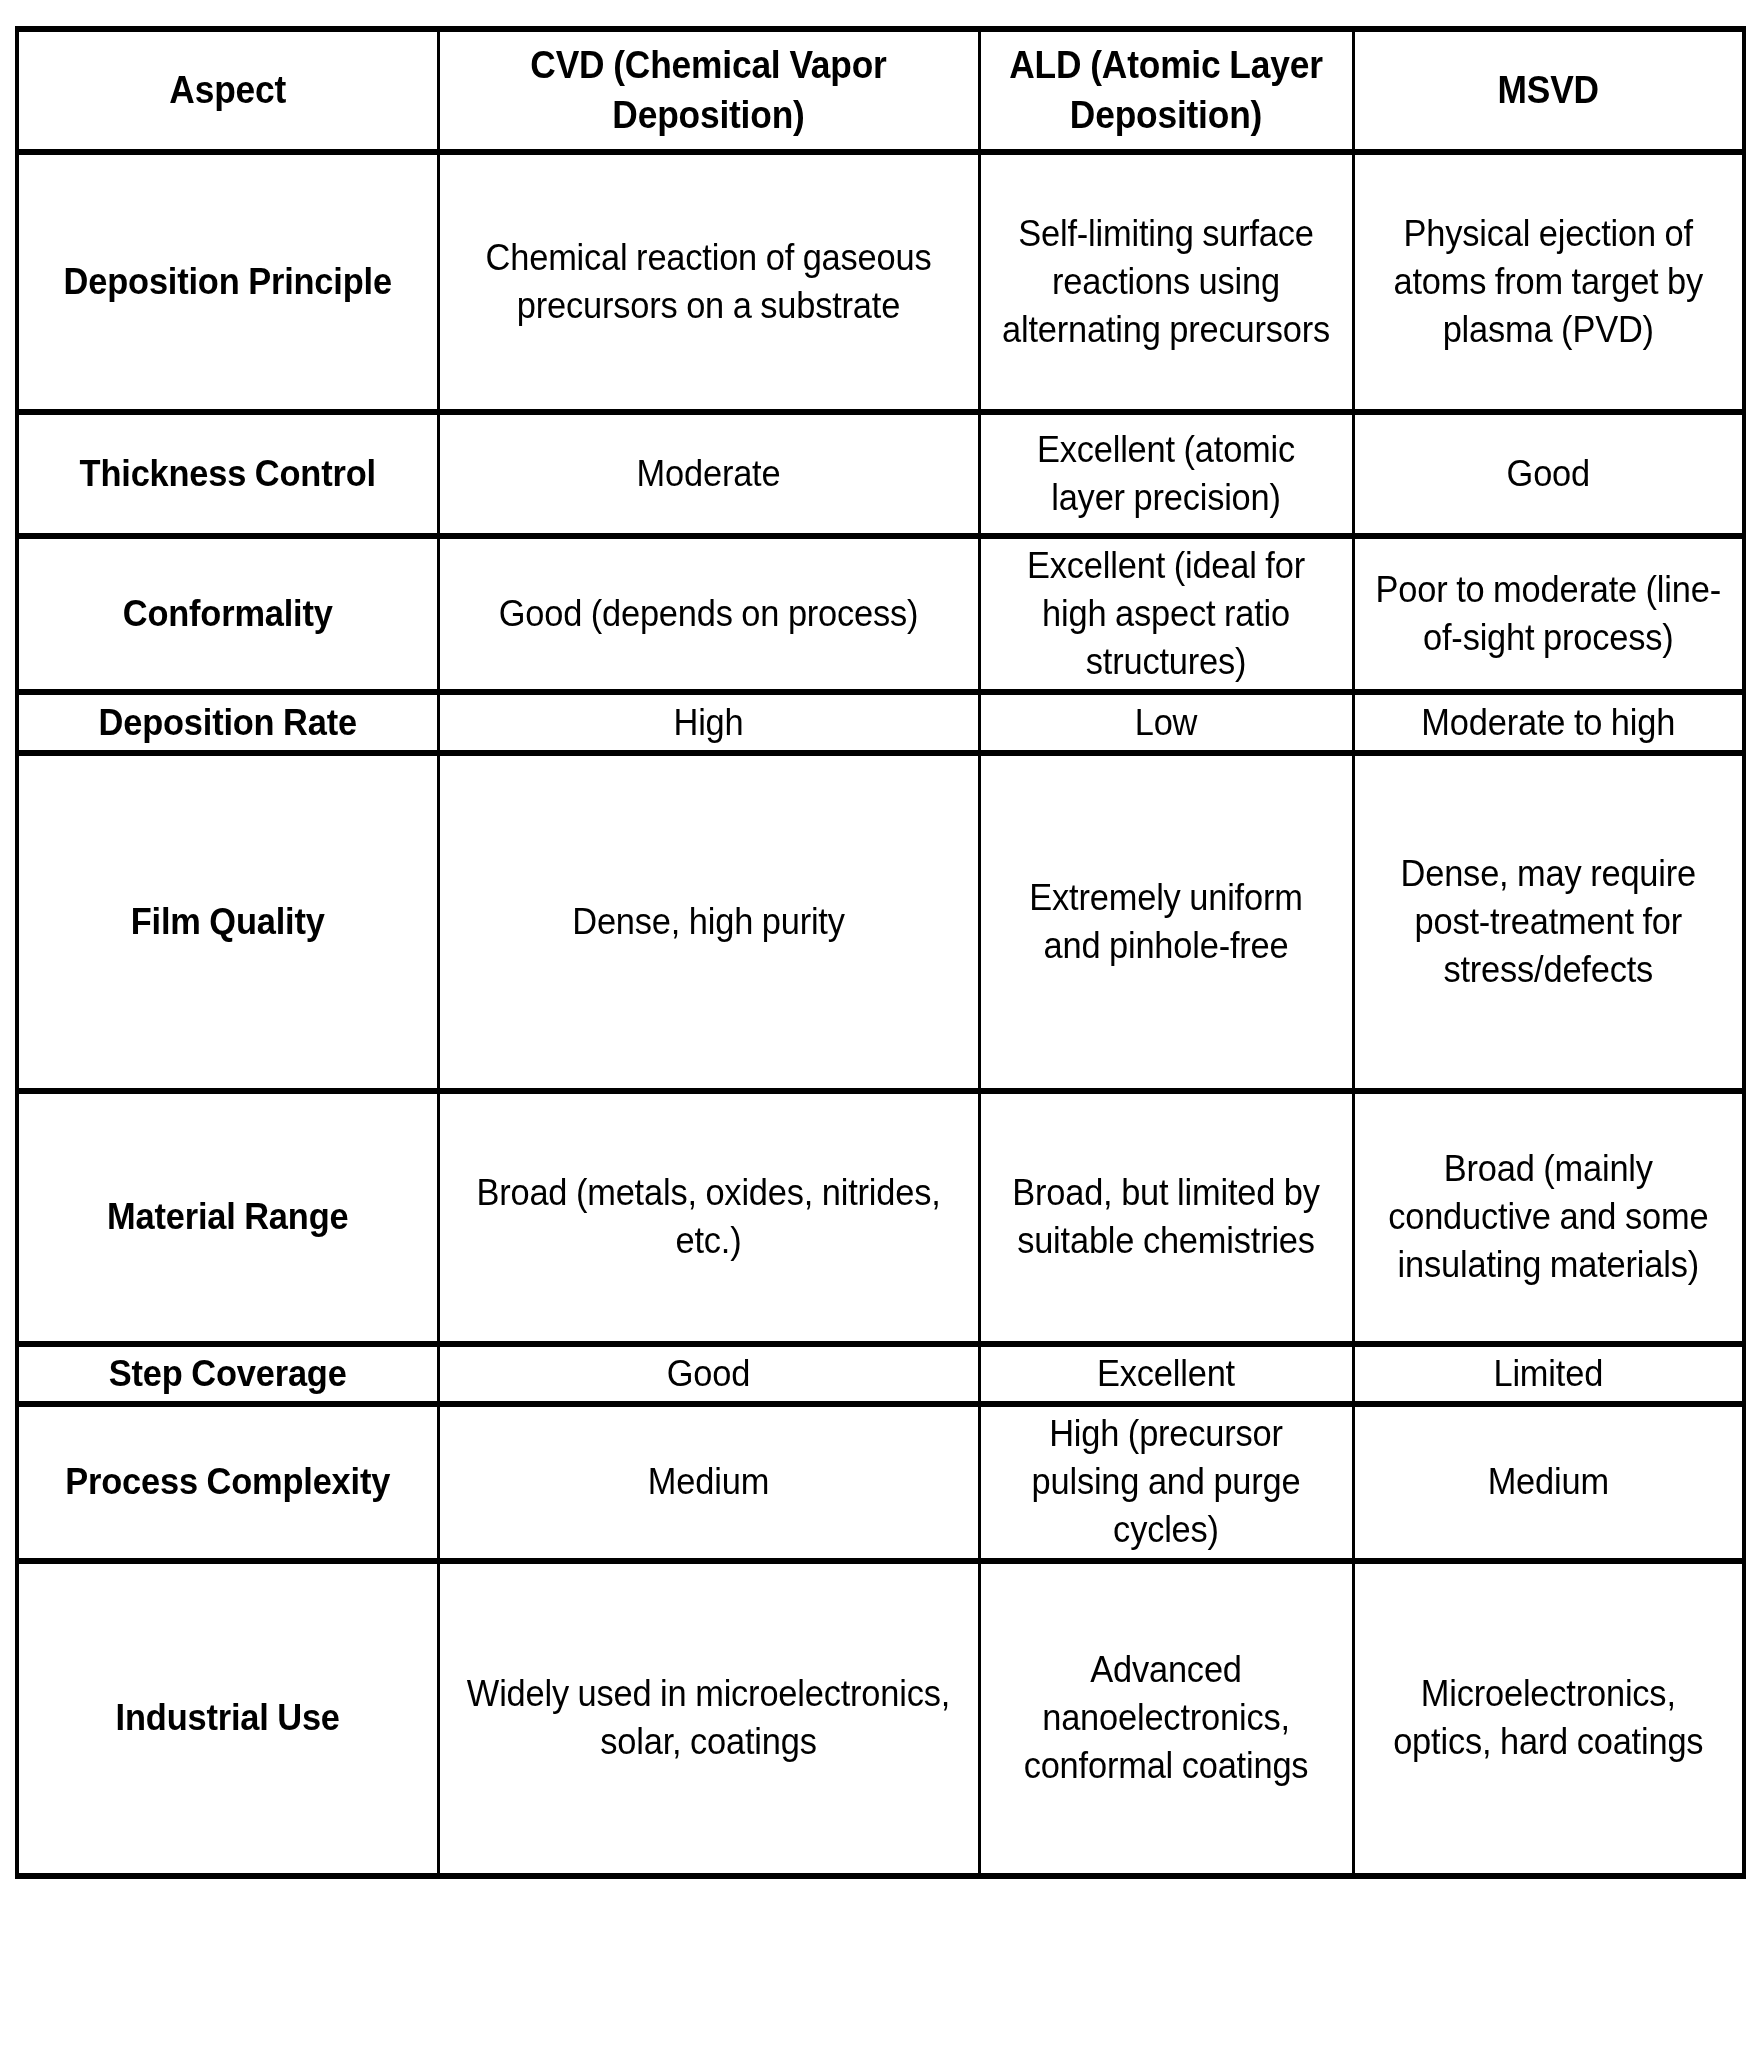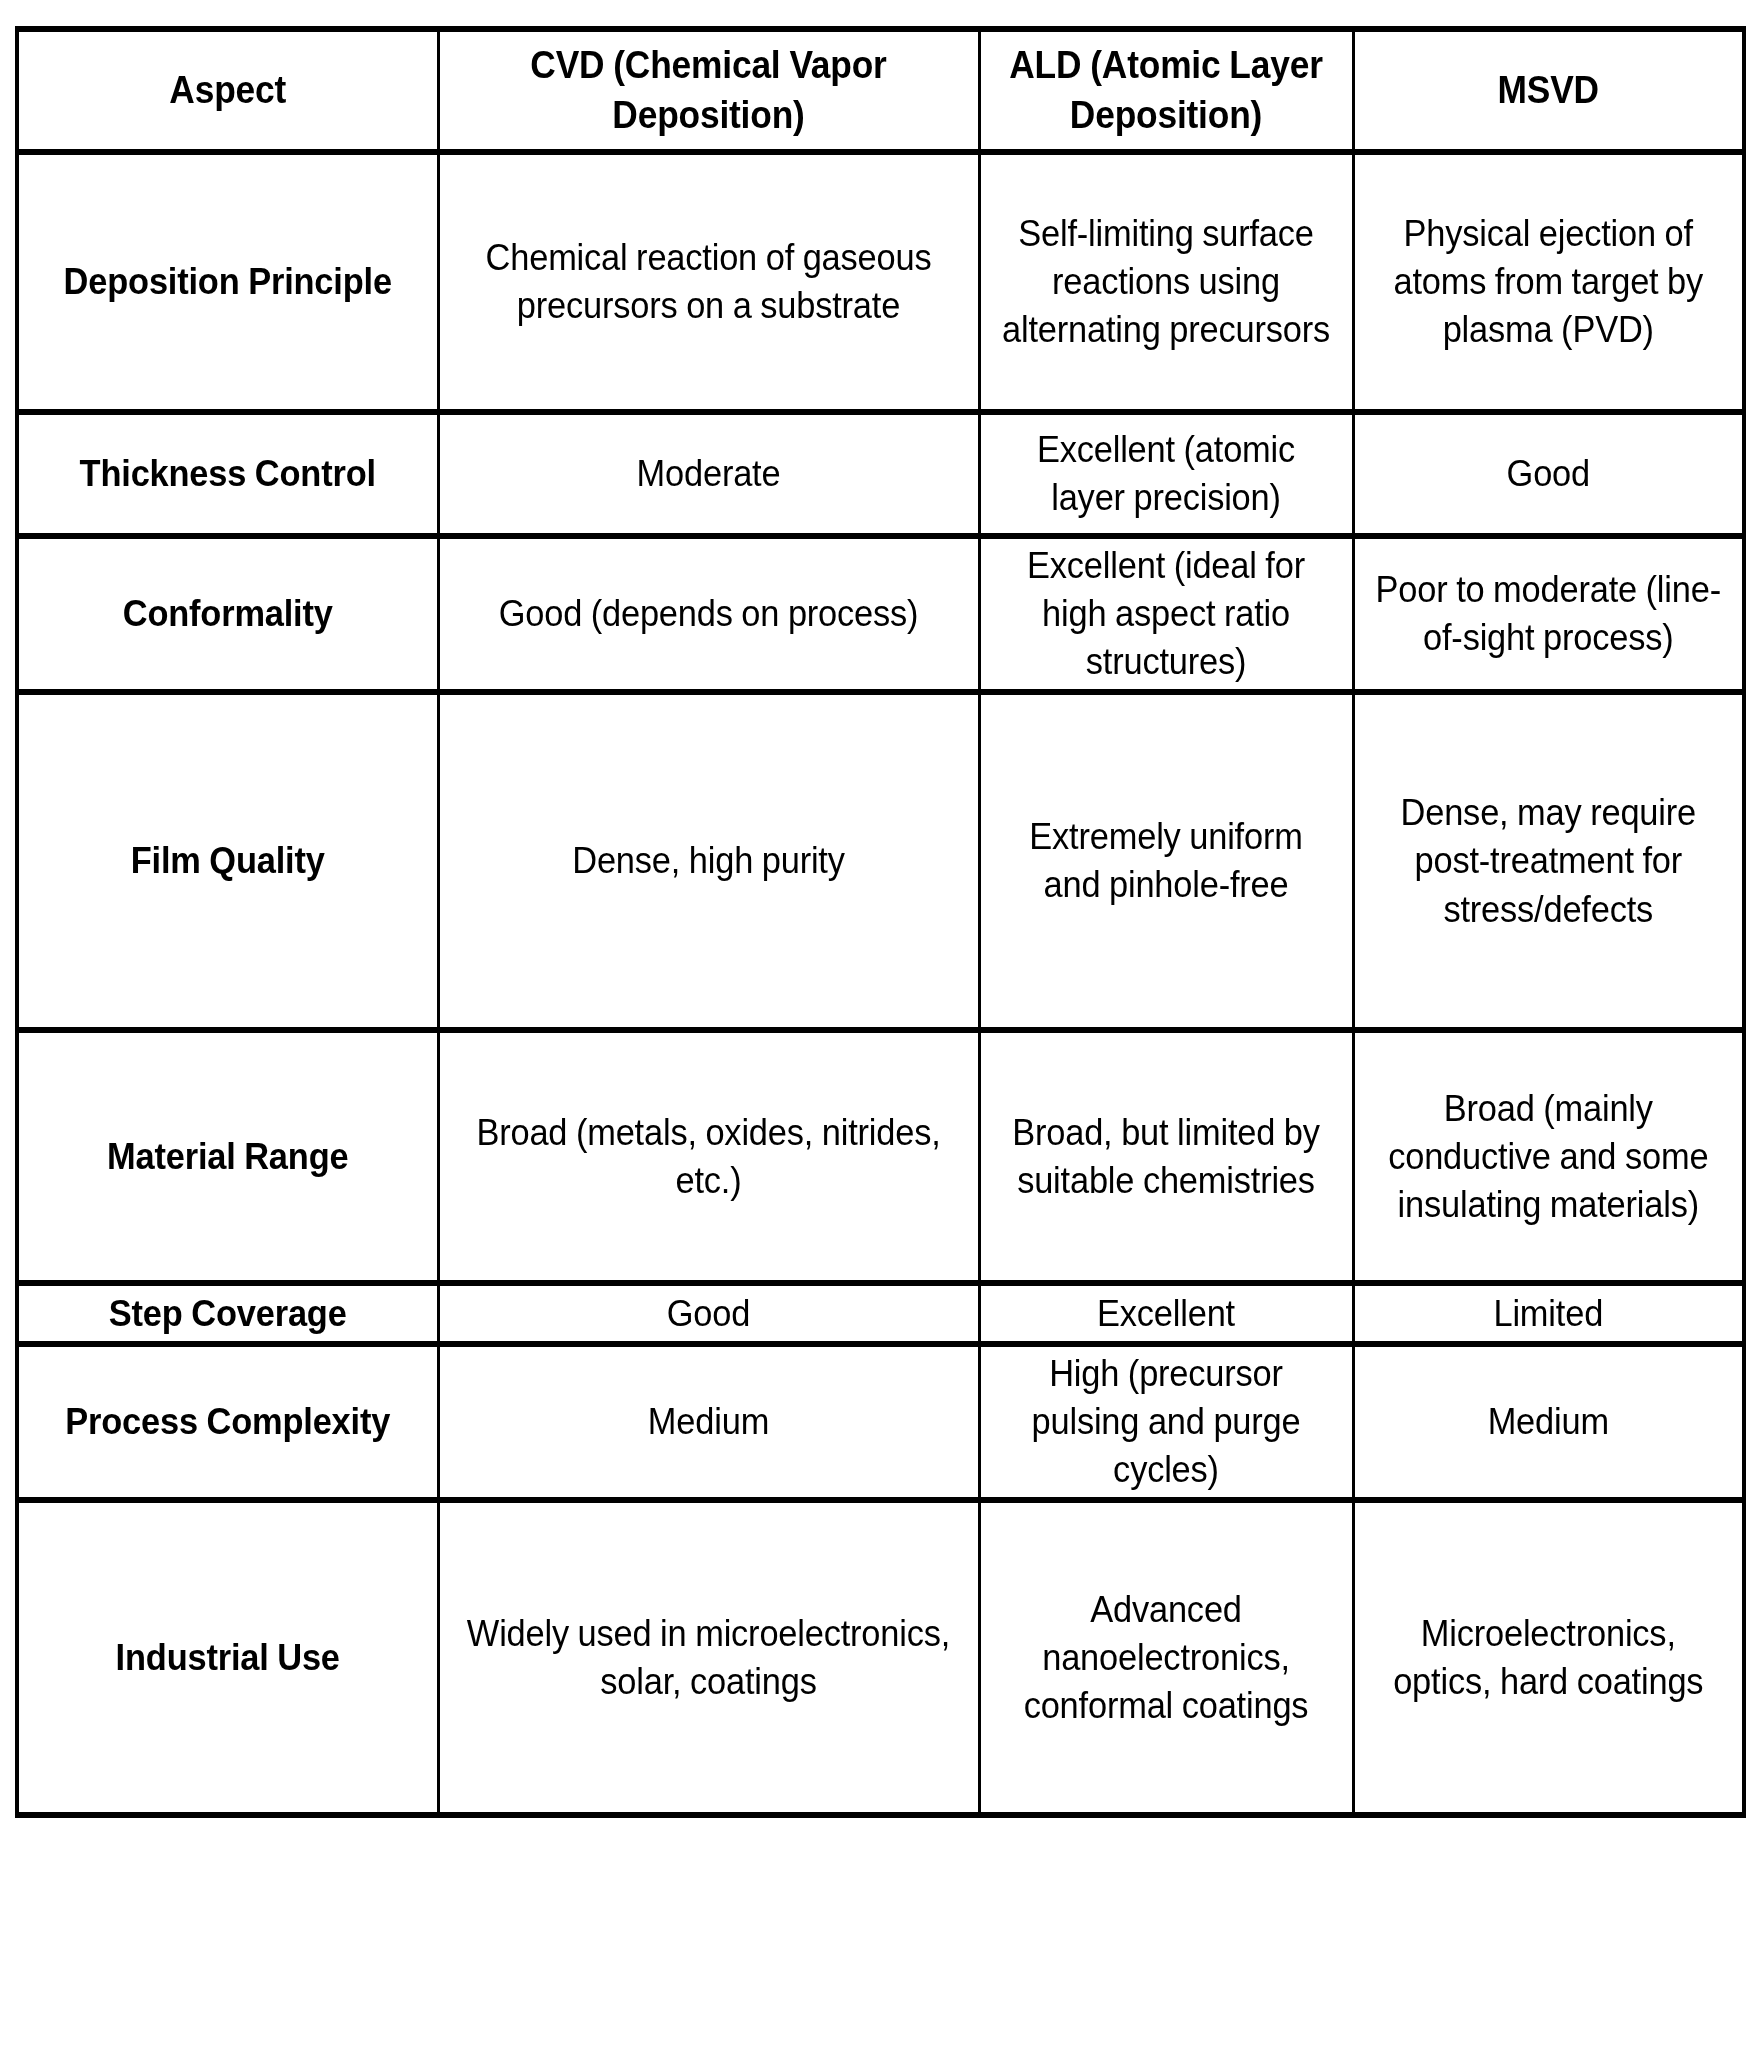--- a/index.html
+++ b/index.html
@@ -164,20 +164,34 @@
             <span class="cell-text">Good (depends on process)</span>
           </td>
         <td>
             <span class="cell-text">Excellent (ideal for high aspect ratio structures)</span>
           </td>
         <td>
             <span class="cell-text">Poor to moderate (line-of-sight process)</span>
           </td>
       </tr>
 
+      <tr class="r-3 rowline">
+        <td class="aspect-cell">
+            <span class="cell-text">Deposition Rate</span>
+          </td>
+        <td>
+            <span class="cell-text">High</span>
+          </td>
+        <td>
+            <span class="cell-text">Low</span>
+          </td>
+        <td>
+            <span class="cell-text">Moderate to high</span>
+          </td>
+      </tr>
 
       <tr class="r-4 rowline">
         <td class="aspect-cell">
             <span class="cell-text">Film Quality</span>
           </td>
         <td>
             <span class="cell-text">Dense, high purity</span>
           </td>
         <td>
             <span class="cell-text">Extremely uniform and pinhole-free</span>

